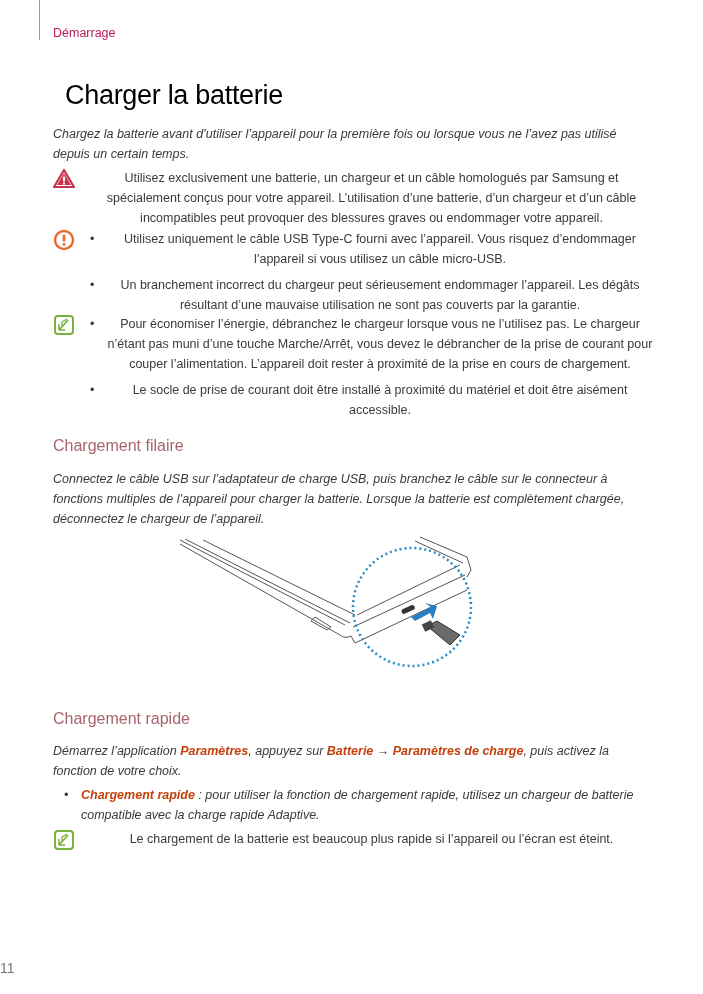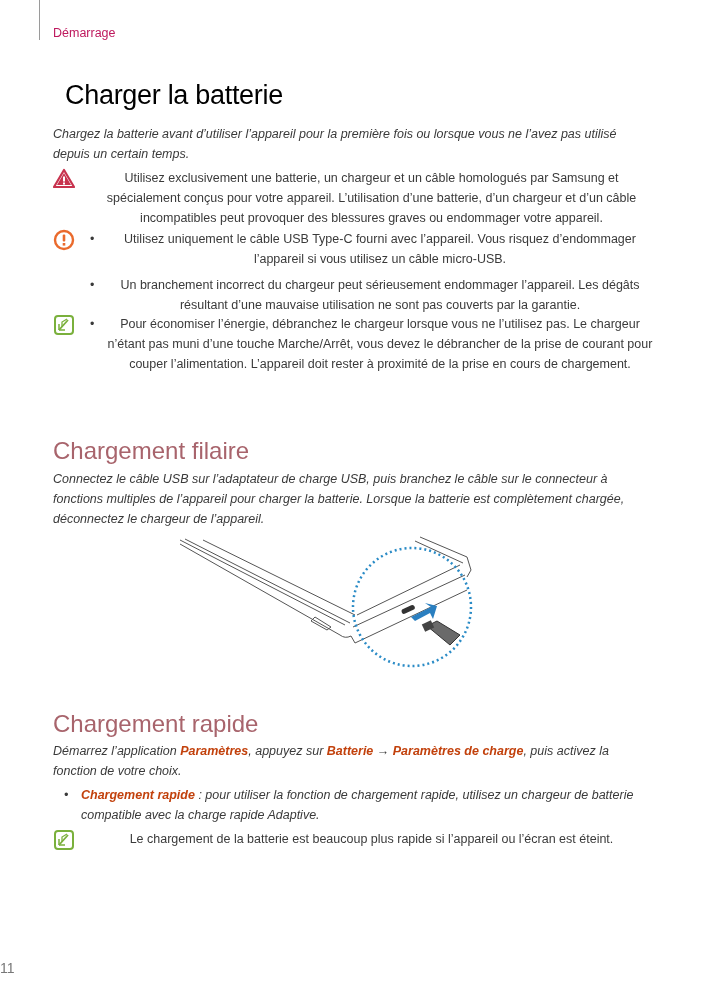--- a/index.html
+++ b/index.html
@@ -11,21 +11,21 @@
     .sideline { position: absolute; left: 39px; top: 0; width: 1px; height: 40px; background: #9a9a9a; }
     .breadcrumb { position: absolute; left: 53px; top: 26px; font-size: 12.5px; color: #be185d; }
     .page-title { position: absolute; left: 65px; top: 80px; font-size: 27px; color: #000000; margin: 0; font-weight: normal; letter-spacing: -0.3px; }
     .para { position: absolute; left: 53px; width: 600px; font-size: 12.5px; line-height: 20px; margin: 0; font-style: italic; }
     .notice { position: absolute; left: 53px; width: 600px; text-align: center; }
     .notice .icon { position: absolute; left: 0; top: 0; width: 22px; height: 22px; }
     .notice .body { margin-left: 37px; font-size: 12.5px; line-height: 20px; }
     .bullets { list-style: none; margin: 0; padding: 0; }
     .bullets li { position: relative; padding-left: 17px; margin-bottom: 6px; font-size: 12.5px; line-height: 20px; }
     .bullets li::before { content: "•"; position: absolute; left: 0; top: 0; }
-    .sec-title { position: absolute; left: 53px; font-size: 24px; color: #a8646c; margin: 0; font-weight: normal; }
+    .sec-title { position: absolute; left: 53px; font-size: 16px; color: #a8646c; margin: 0; font-weight: normal; }
     .illustration { position: absolute; left: 175px; top: 535px; width: 310px; height: 140px; }
     .page-number { position: absolute; left: 0; width: 619px; top: 960px; text-align: left; font-size: 14px; color: #777; }
     b { font-weight: bold; color: #c2410c; }
   </style>
 </head>
 <body>
 
 <div class="sideline"></div>
 <div class="breadcrumb">Démarrage</div>
 
@@ -63,20 +63,21 @@
   <span class="icon">
     <svg width="22" height="22" viewBox="0 0 22 22">
         <rect x="2" y="2" width="18" height="18" rx="3" fill="none" stroke="#7ab03c" stroke-width="2"></rect>
         <path d="M6 16 L15 6" stroke="#7ab03c" stroke-width="1.8"></path>
         <path d="M6 16 L6 10 M6 16 L12 16" stroke="#7ab03c" stroke-width="1.5" fill="none"></path>
         <path d="M9 13 L9 8 L14 5" stroke="#7ab03c" stroke-width="1.3" fill="none"></path>
       </svg>
   </span>
   <ul class="body bullets">
     <li>Pour économiser l’énergie, débranchez le chargeur lorsque vous ne l’utilisez pas. Le chargeur n’étant pas muni d’une touche Marche/Arrêt, vous devez le débrancher de la prise de courant pour couper l’alimentation. L’appareil doit rester à proximité de la prise en cours de chargement.</li>
+    <li>Le socle de prise de courant doit être installé à proximité du matériel et doit être aisément accessible.</li>
   </ul>
 </div>
 
 <h2 class="sec-title" style="top:437px;">Chargement filaire</h2>
 <p class="para" style="top:469px; width:600px;">Connectez le câble USB sur l’adaptateur de charge USB, puis branchez le câble sur le connecteur à fonctions multiples de l’appareil pour charger la batterie. Lorsque la batterie est complètement chargée, déconnectez le chargeur de l’appareil.</p>
 
 <div class="illustration">
   <svg width="310" height="140" viewBox="0 0 310 140">
     <g stroke="#555" stroke-width="1" fill="none">
       <path d="M5 5 L170 90"></path>

